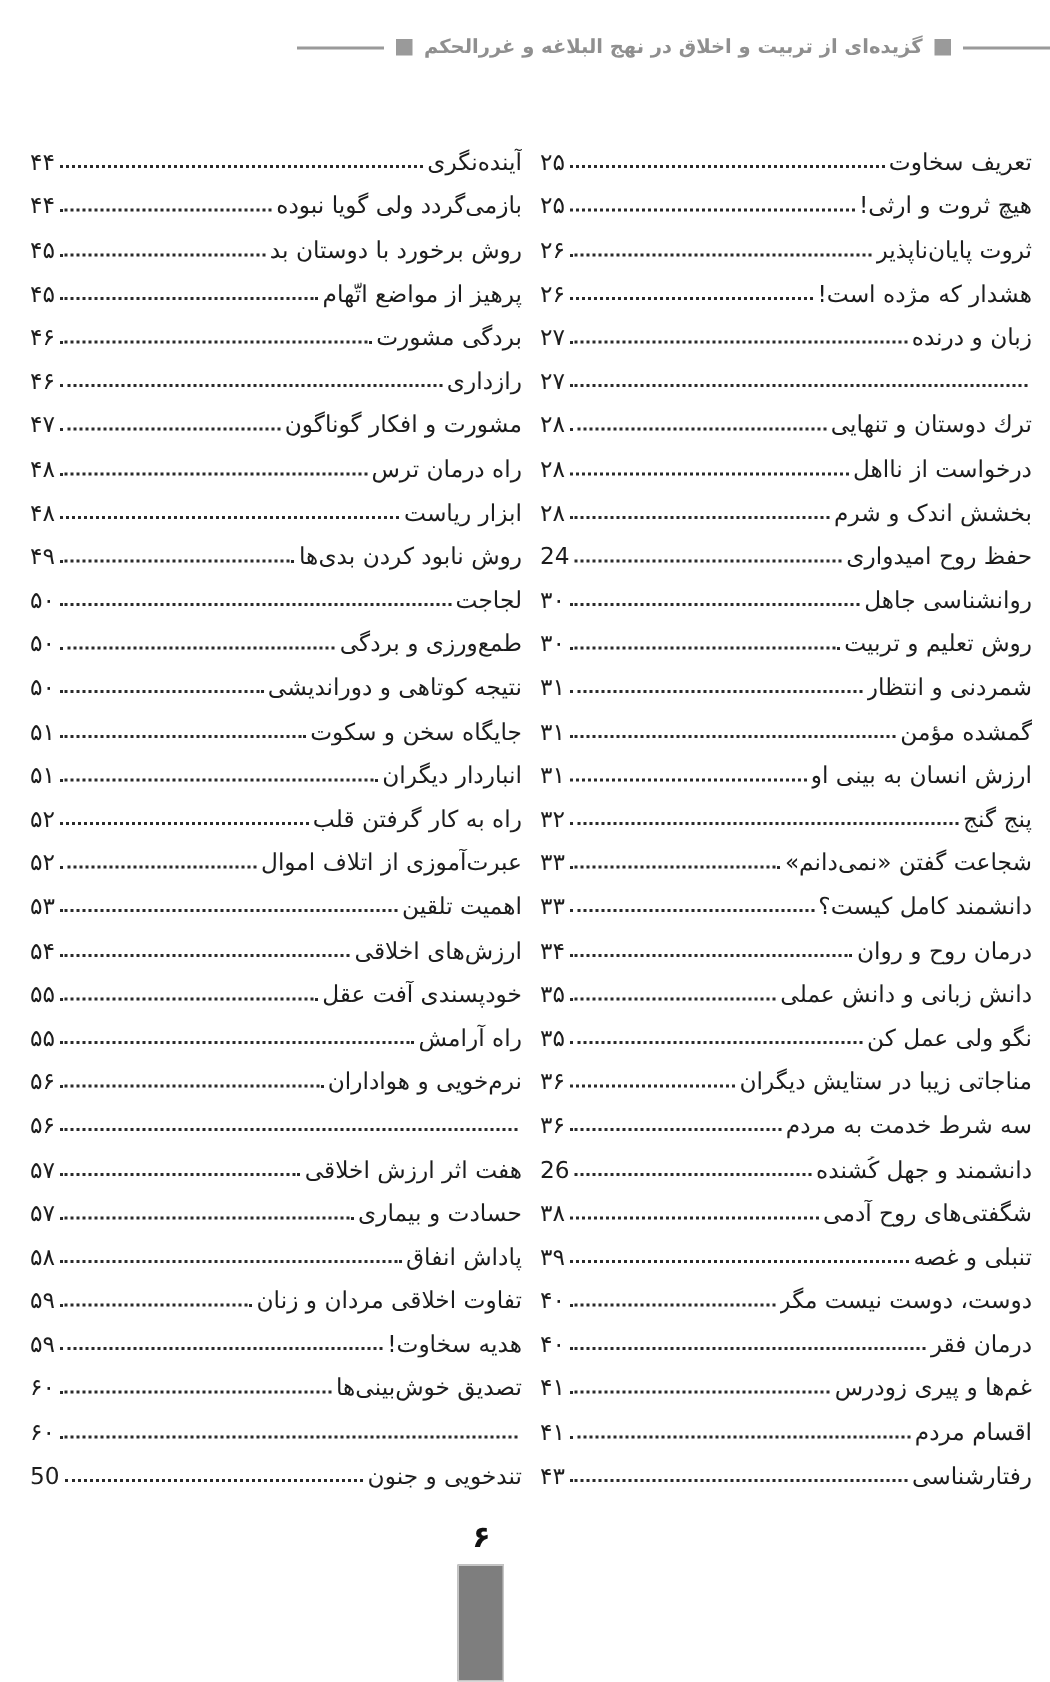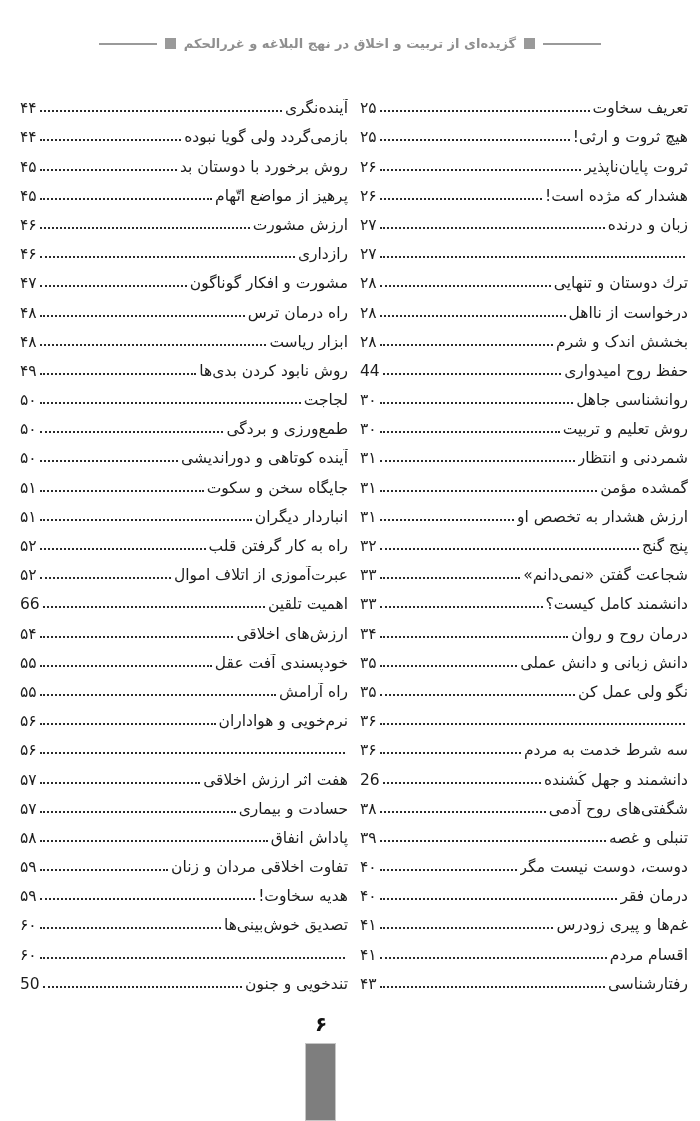--- a/index.html
+++ b/index.html
@@ -5,22 +5,22 @@
   html,body{margin:0;padding:0;}
   body{
     width:700px;height:1121px;background:#ffffff;
     font-family:"DejaVu Sans", sans-serif;
     -webkit-font-smoothing:antialiased;
   }
   .page{position:relative;width:700px;height:1121px;overflow:hidden;background:#fff;}
 
   
   .header{
-    position:absolute;top:36px;left:0;right:0;
-    display:flex;justify-content:center;align-items:center;gap:8px;
+    position:absolute;top:24px;left:0;right:0;
+    display:flex;justify-content:flex-start;align-items:center;gap:8px;
     direction:rtl;
   }
   .hline{width:58px;height:0;border-top:2px solid #9a9a9a;}
   .hsq{width:11px;height:11px;background:#9a9a9a;flex:0 0 auto;}
   .htitle{color:#8f8f8f;font-size:13px;font-weight:bold;white-space:nowrap;letter-spacing:0;}
 
   
   .toc{
     position:absolute;top:88px;right:12px;left:20px;
     display:flex;direction:rtl;gap:12px;
@@ -102,21 +102,21 @@
           <span class="p">۲۸</span>
         </div>
         <div class="row">
           <span class="t">بخشش اندک و شرم</span>
           <span class="dots"></span>
           <span class="p">۲۸</span>
         </div>
         <div class="row">
           <span class="t">حفظ روح امیدواری</span>
           <span class="dots"></span>
-          <span class="p">44</span>
+          <span class="p">24</span>
         </div>
         <div class="row">
           <span class="t">روانشناسی جاهل</span>
           <span class="dots"></span>
           <span class="p">۳۰</span>
         </div>
         <div class="row">
           <span class="t">روش تعلیم و تربیت</span>
           <span class="dots"></span>
           <span class="p">۳۰</span>
@@ -125,21 +125,21 @@
           <span class="t">شمردنی و انتظار</span>
           <span class="dots"></span>
           <span class="p">۳۱</span>
         </div>
         <div class="row">
           <span class="t">گمشده مؤمن</span>
           <span class="dots"></span>
           <span class="p">۳۱</span>
         </div>
         <div class="row">
-          <span class="t">ارزش هشدار به تخصص او</span>
+          <span class="t">ارزش انسان به بینی او</span>
           <span class="dots"></span>
           <span class="p">۳۱</span>
         </div>
         <div class="row">
           <span class="t">پنج گنج</span>
           <span class="dots"></span>
           <span class="p">۳۲</span>
         </div>
         <div class="row">
           <span class="t">شجاعت گفتن «نمی‌دانم»</span>
@@ -160,20 +160,21 @@
           <span class="t">دانش زبانی و دانش عملی</span>
           <span class="dots"></span>
           <span class="p">۳۵</span>
         </div>
         <div class="row">
           <span class="t">نگو ولی عمل کن</span>
           <span class="dots"></span>
           <span class="p">۳۵</span>
         </div>
         <div class="row">
+          <span class="t">مناجاتی زیبا در ستایش دیگران</span>
           <span class="dots"></span>
           <span class="p">۳۶</span>
         </div>
         <div class="row">
           <span class="t">سه شرط خدمت به مردم</span>
           <span class="dots"></span>
           <span class="p">۳۶</span>
         </div>
         <div class="row">
           <span class="t">دانشمند و جهل کُشنده</span>
@@ -231,21 +232,21 @@
           <span class="t">روش برخورد با دوستان بد</span>
           <span class="dots"></span>
           <span class="p">۴۵</span>
         </div>
         <div class="row">
           <span class="t">پرهیز از مواضع اتّهام</span>
           <span class="dots"></span>
           <span class="p">۴۵</span>
         </div>
         <div class="row">
-          <span class="t">ارزش مشورت</span>
+          <span class="t">بردگی مشورت</span>
           <span class="dots"></span>
           <span class="p">۴۶</span>
         </div>
         <div class="row">
           <span class="t">رازداری</span>
           <span class="dots"></span>
           <span class="p">۴۶</span>
         </div>
         <div class="row">
           <span class="t">مشورت و افکار گوناگون</span>
@@ -271,21 +272,21 @@
           <span class="t">لجاجت</span>
           <span class="dots"></span>
           <span class="p">۵۰</span>
         </div>
         <div class="row">
           <span class="t">طمع‌ورزی و بردگی</span>
           <span class="dots"></span>
           <span class="p">۵۰</span>
         </div>
         <div class="row">
-          <span class="t">آینده کوتاهی و دوراندیشی</span>
+          <span class="t">نتیجه کوتاهی و دوراندیشی</span>
           <span class="dots"></span>
           <span class="p">۵۰</span>
         </div>
         <div class="row">
           <span class="t">جایگاه سخن و سکوت</span>
           <span class="dots"></span>
           <span class="p">۵۱</span>
         </div>
         <div class="row">
           <span class="t">انباردار دیگران</span>
@@ -298,21 +299,21 @@
           <span class="p">۵۲</span>
         </div>
         <div class="row">
           <span class="t">عبرت‌آموزی از اتلاف اموال</span>
           <span class="dots"></span>
           <span class="p">۵۲</span>
         </div>
         <div class="row">
           <span class="t">اهمیت تلقین</span>
           <span class="dots"></span>
-          <span class="p">66</span>
+          <span class="p">۵۳</span>
         </div>
         <div class="row">
           <span class="t">ارزش‌های اخلاقی</span>
           <span class="dots"></span>
           <span class="p">۵۴</span>
         </div>
         <div class="row">
           <span class="t">خودپسندی آفت عقل</span>
           <span class="dots"></span>
           <span class="p">۵۵</span>

